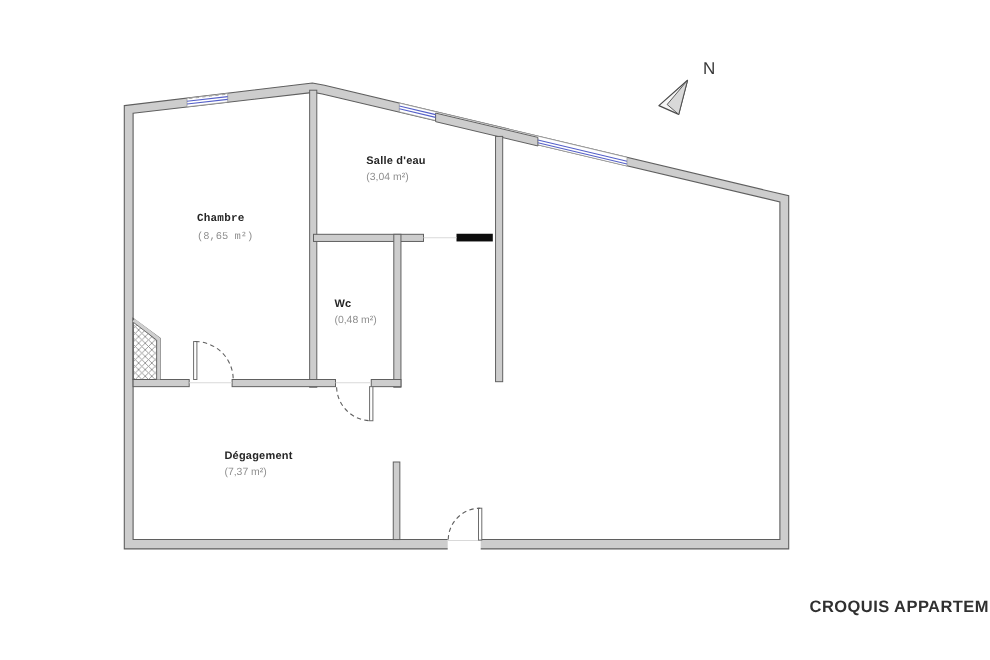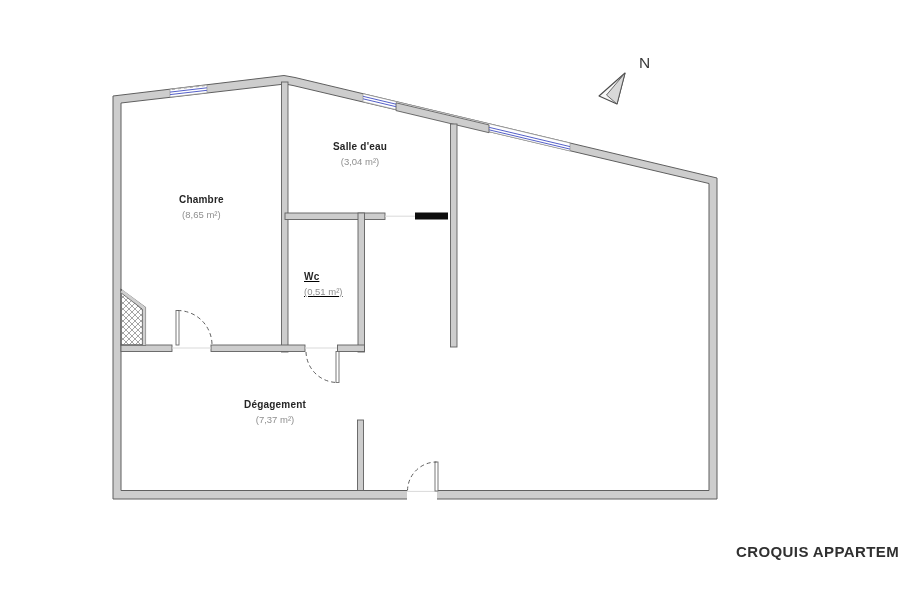--- a/index.html
+++ b/index.html
@@ -3,35 +3,35 @@
 <meta charset="utf-8">
 <style>
   html,body{margin:0;padding:0;background:#fff;}
   #stage{
     position:relative;width:900px;height:600px;background:#ffffff;
     overflow:hidden;font-family:"Liberation Sans",sans-serif;
   }
   #plan-svg{position:absolute;left:0;top:0;}
   .room-label{position:absolute;line-height:14px;white-space:nowrap;}
   .room-name{display:block;font-size:10px;font-weight:bold;color:#262626;letter-spacing:.2px;}
-  .room-area{display:block;font-size:9.5px;color:#8f8f8f;margin-top:1px;text-align:center;}
+  .room-area{display:block;font-size:9.5px;color:#8f8f8f;margin-top:1px;}
   #north-label{
     position:absolute;left:639px;top:54px;font-size:15.5px;color:#3a3a3a;font-weight:500;
   }
   #plan-title{
     position:absolute;left:736px;top:543px;font-size:15px;font-weight:bold;
     color:#303030;letter-spacing:.4px;white-space:nowrap;
   }
   
-  #lbl-chambre{left:179px;top:193px;}
+  #lbl-chambre{left:179px;top:193px;font-family:Liberation Mono, monospace;}
   #lbl-salle-deau{left:318px;top:140px;margin-left:15px;}
-  #lbl-wc{left:304px;top:270px;text-decoration:underline;}
+  #lbl-wc{left:304px;top:270px;}
   #lbl-entree{left:361px;top:358px;}
   #lbl-piece-principale{left:556px;top:297px;}
-  #lbl-degagement{left:204px;top:398px;margin-left:40px;}
+  #lbl-degagement{left:204px;top:408px;}
 </style>
 </head>
 <body>
 
 <div id="stage">
 
   <svg id="plan-svg" width="900" height="600" viewBox="0 0 900 600">
     <defs>
       <pattern id="hatch" width="6" height="6" patternUnits="userSpaceOnUse">
         <path d="M0,6 L6,0 M0,0 L6,6" stroke="#8e8e8e" stroke-width="0.8" fill="none"></path>
@@ -118,21 +118,21 @@
   <div class="room-label" id="lbl-chambre">
     <span class="room-name">Chambre</span>
     <span class="room-area">(8,65 m²)</span>
   </div>
   <div class="room-label" id="lbl-salle-deau">
     <span class="room-name">Salle d'eau</span>
     <span class="room-area">(3,04 m²)</span>
   </div>
   <div class="room-label" id="lbl-wc">
     <span class="room-name">Wc</span>
-    <span class="room-area">(0,51 m²)</span>
+    <span class="room-area">(0,48 m²)</span>
   </div>
   <div class="room-label" id="lbl-degagement">
     <span class="room-name">Dégagement</span>
     <span class="room-area">(7,37 m²)</span>
   </div>
 
   <div id="north-label">N</div>
   <div id="plan-title">CROQUIS APPARTEMENT</div>
 
 </div>

